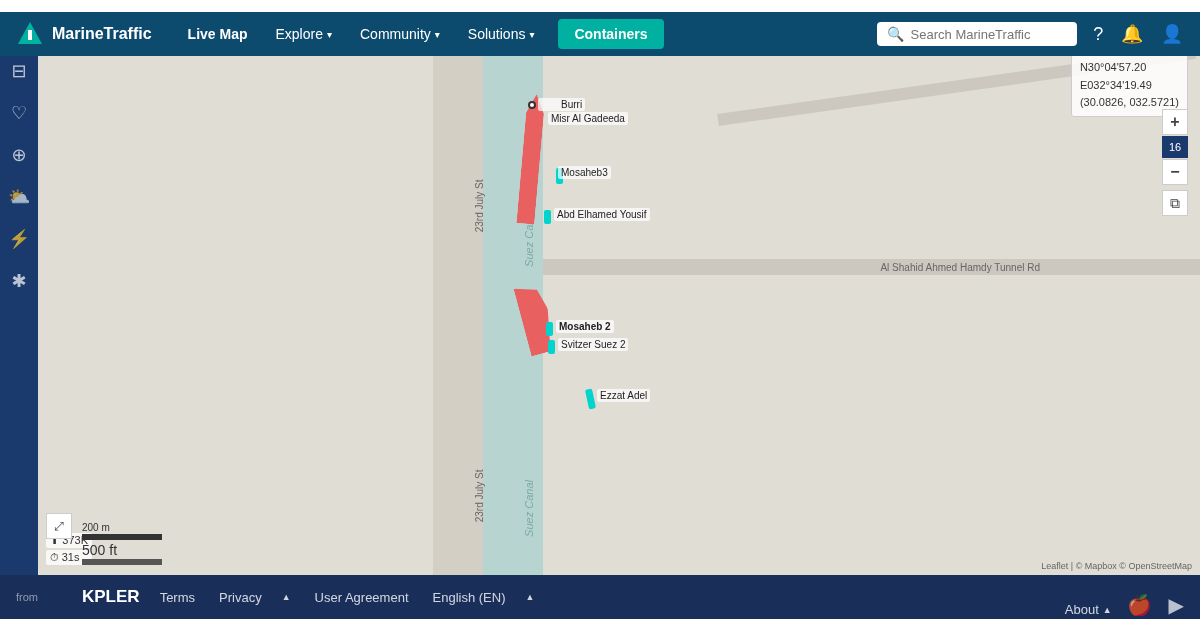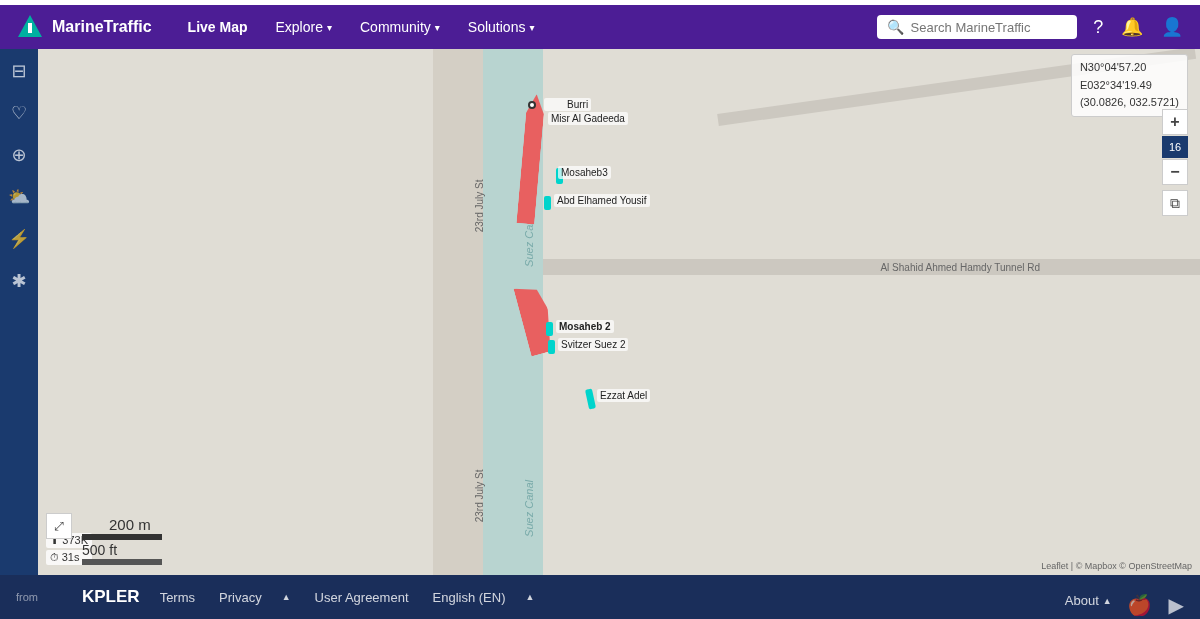--- a/index.html
+++ b/index.html
@@ -1,21 +1,21 @@
 <!DOCTYPE html>
 <html><head>
   <meta charset="utf-8">
   <style>
     * { margin: 0; padding: 0; box-sizing: border-box; }
     body { font-family: Arial, sans-serif; width: 1200px; height: 619px; overflow: hidden; position: relative; }
 
     
     .topnav {
-      position: absolute; top: 5px; left: 0; right: 0; height: 44px;
-      background: #4c1d95; display: flex; align-items: center; z-index: 100;
+      position: absolute; top: 12px; left: 0; right: 0; height: 44px;
+      background: #0c4a6e; display: flex; align-items: center; z-index: 100;
     }
     .logo-area {
       display: flex; align-items: center; padding: 0 16px; gap: 8px;
     }
     .logo-icon {
       width: 28px; height: 28px;
     }
     .logo-text {
       color: white; font-size: 16px; font-weight: bold; white-space: nowrap;
     }
@@ -201,21 +201,21 @@
     }
     .bottom-link {
       color: rgba(255,255,255,0.8); font-size: 13px; cursor: pointer;
       padding: 4px;
       text-align: center;
     }
     .bottom-link-with-arrow {
       display: flex; align-items: center; gap: 20px;
     }
     .bottom-right {
-      display: flex; align-items: flex-start; gap: 16px; margin-left: auto;
+      display: flex; align-items: flex-end; gap: 16px; margin-left: auto;
       padding: 0 16px;
       margin-top: 16px;
     }
     .about-link {
       display: flex; align-items: center; gap: 4px;
       color: rgba(255,255,255,0.8); font-size: 13px; cursor: pointer;
     }
     .mt-blog-btn {
       background: #2255aa; color: white; padding: 6px 14px;
       border-radius: 4px; font-size: 13px; cursor: pointer; border: none;
@@ -245,20 +245,21 @@
       <span class="nav-chevron">▾</span>
     </div>
     <div class="nav-item">
       <span>Community</span>
       <span class="nav-chevron">▾</span>
     </div>
     <div class="nav-item">
       <span>Solutions</span>
       <span class="nav-chevron">▾</span>
     </div>
+    <button class="containers-btn">Containers</button>
   </nav>
   <div class="search-area">
     <div class="search-box">
       <span class="search-icon">🔍</span>
       <input class="search-input" type="text" placeholder="Search MarineTraffic" style="">
     </div>
   </div>
   <div class="nav-icons">
     <button class="nav-icon-btn">?</button>
     <button class="nav-icon-btn">🔔</button>
@@ -294,31 +295,31 @@
   <div class="road-label-horiz" style="right:160px;top:218px;">Al Shahid Ahmed Hamdy Tunnel Rd</div>
 
   <div style="position:absolute;left:680px;top:70px;right:0;height:12px;background:#ccc8c0;transform:rotate(-8deg);transform-origin:left center;"></div>
 
   <div class="ship-red-1"></div>
 
   <div class="ship-red-2"></div>
 
   <div style="position:absolute;left:490px;top:57px;" class="vessel">
     <div style="width:8px;height:8px;border-radius:50%;background:white;border:2px solid #333;"></div>
-    <div class="vessel-label" style="left:16px;top:-3px;padding-left:23px;">Burri</div>
+    <div class="vessel-label" style="left:10px;top:-3px;padding-left:23px;">Burri</div>
   </div>
 
   <div class="vessel-label" style="position:absolute;left:510px;top:68px;">Misr Al Gadeeda</div>
 
   <div style="position:absolute;left:510px;top:124px;padding-left:8px;" class="vessel">
     <div class="ship-cyan-1" style="position:static;width:7px;height:16px;background:#00d4cc;border-radius:2px;transform:none;"></div>
     <div class="vessel-label" style="left:10px;top:-2px;">Mosaheb3</div>
   </div>
 
-  <div style="position:absolute;left:506px;top:152px;" class="vessel">
+  <div style="position:absolute;left:506px;top:166px;" class="vessel">
     <div style="width:7px;height:14px;background:#00d4cc;border-radius:2px;"></div>
     <div class="vessel-label" style="left:10px;top:-2px;">Abd Elhamed Yousif</div>
   </div>
 
   <div style="position:absolute;left:508px;top:278px;" class="vessel">
     <div style="width:7px;height:14px;background:#00d4cc;border-radius:2px;"></div>
     <div class="vessel-label" style="left:10px;top:-2px;font-weight:bold;">Mosaheb 2</div>
   </div>
 
   <div style="position:absolute;left:510px;top:296px;" class="vessel">
@@ -351,21 +352,21 @@
     </div>
     <div class="map-info-item">
       <span>⏱</span>
       <span>31s</span>
     </div>
   </div>
 
   <div class="fullscreen-btn">⤢</div>
 
   <div class="scale-bar" style="position:absolute;left:44px;bottom:10px;z-index:20;">
-    <div style="font-size:15px;color:#333;margin-bottom:1px;margin-left:27px;">200 m</div>
+    <div style="font-size:10px;color:#333;margin-bottom:1px;">200 m</div>
     <div style="width:80px;height:6px;background:#333;border:1px solid #333;margin-bottom:2px;"></div>
     <div style="font-size:14px;color:#333;margin-bottom:1px;">500 ft</div>
     <div style="width:80px;height:6px;background:#555;border:1px solid #555;"></div>
   </div>
 
   <div class="map-attribution">Leaflet | © Mapbox © OpenStreetMap</div>
 
 </div>
 
 <div class="bottombar">

